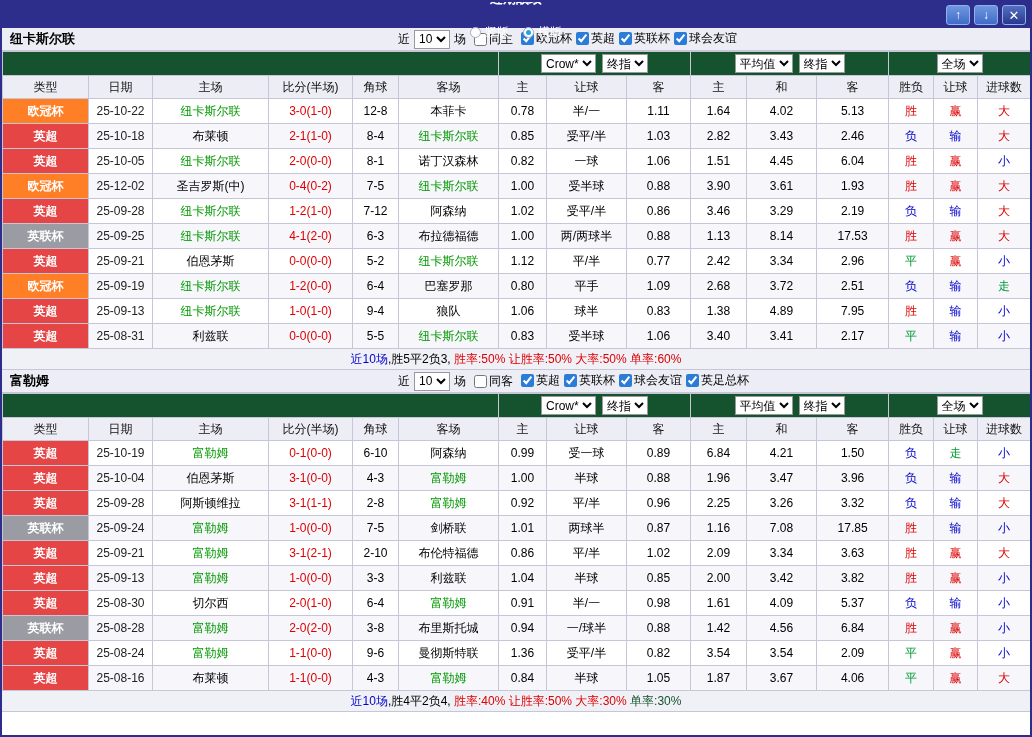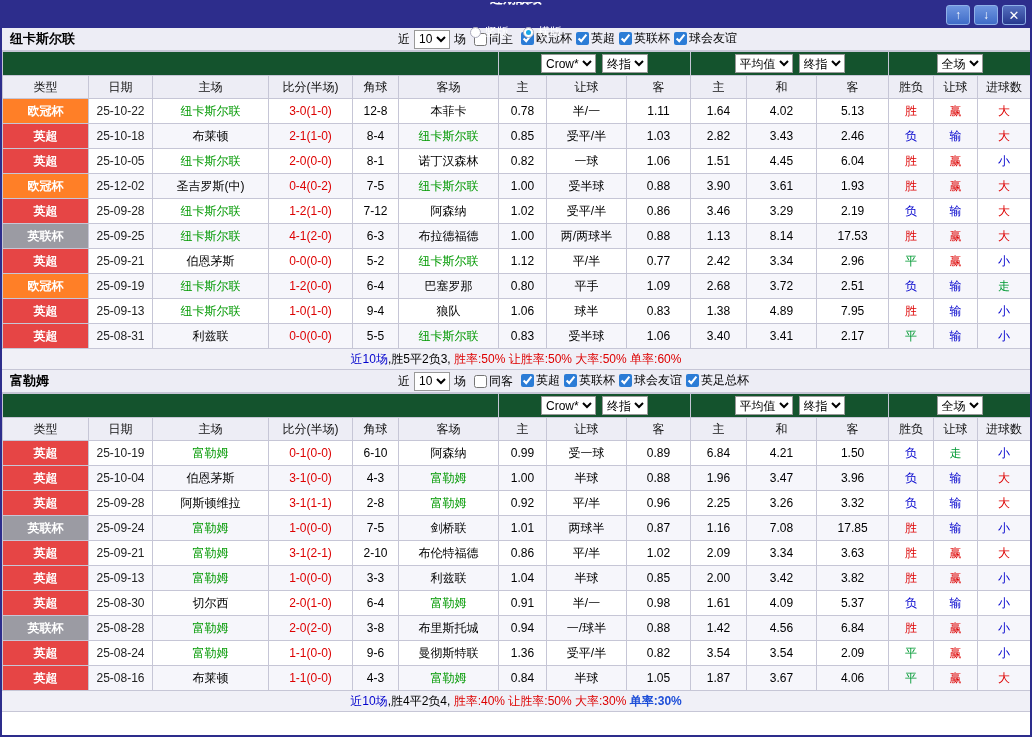--- a/index.html
+++ b/index.html
@@ -593,17 +593,17 @@
               <td class="verdict-cell" style="color: rgb(221, 0, 0);">大</td>
             </tr>
           </tbody>
     </table>
     <div class="summary">
           <span class="sum-seg" style="color: rgb(0, 0, 205);">近10场</span>
           <span class="sum-seg" style="color: rgb(0, 0, 0);">,胜4平2负4, </span>
           <span class="sum-seg" style="color: rgb(221, 0, 0);">胜率:40% </span>
           <span class="sum-seg" style="color: rgb(221, 0, 0);">让胜率:50% </span>
           <span class="sum-seg" style="color: rgb(221, 0, 0);">大率:30% </span>
-          <span class="sum-seg" style="color: #1d4ed8; font-weight: bold;">单率:30%</span>
+          <span class="sum-seg" style="color: #14532d;">单率:30%</span>
         </div>
   </div>
 </div>
 </div>
 
 </body></html>

